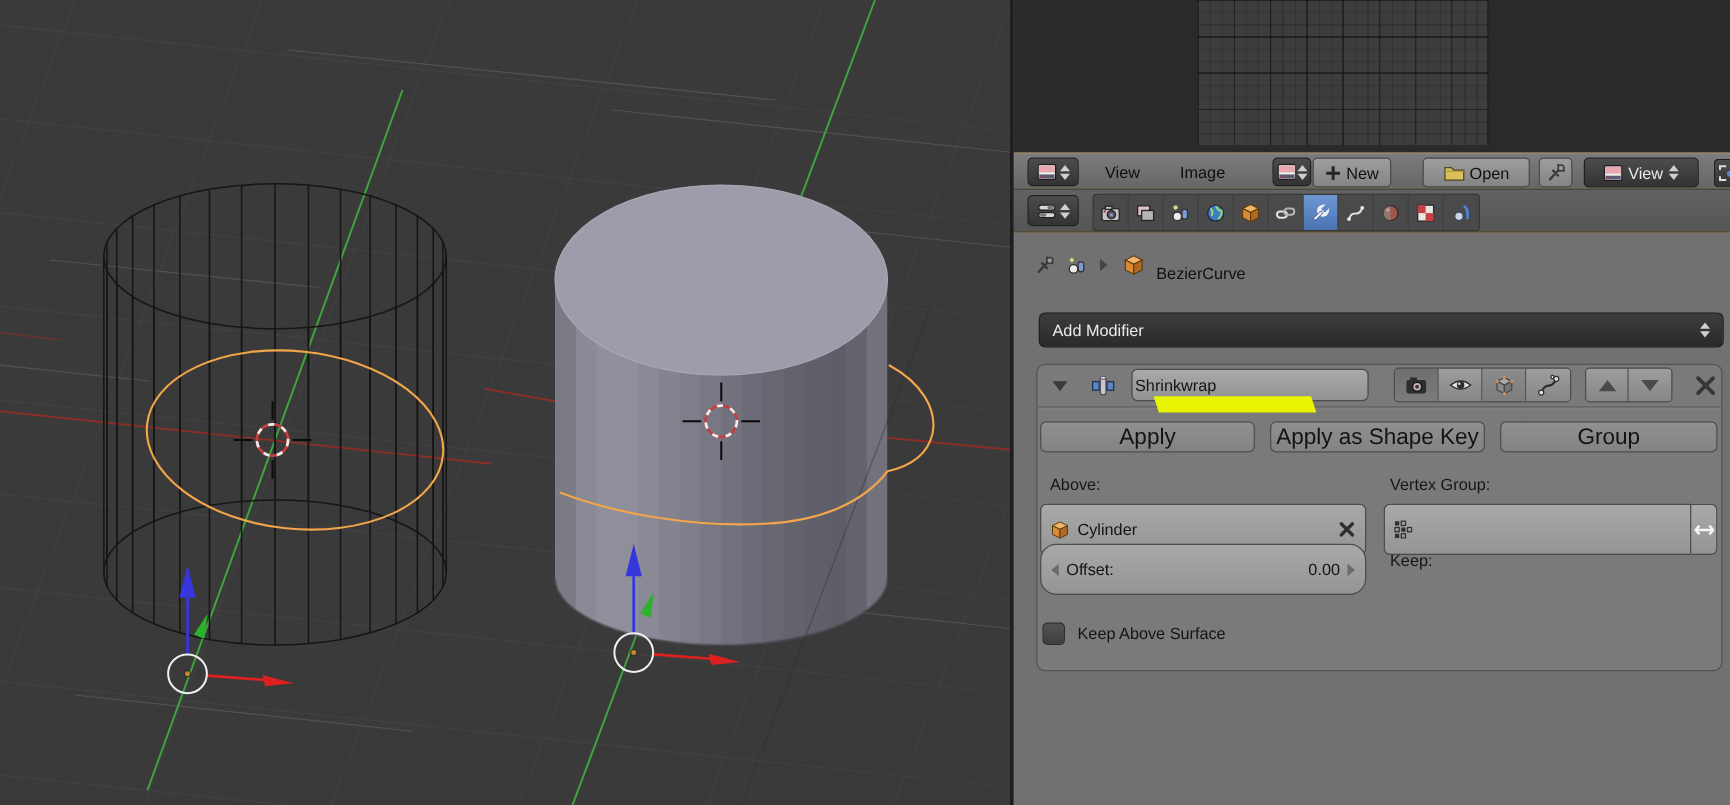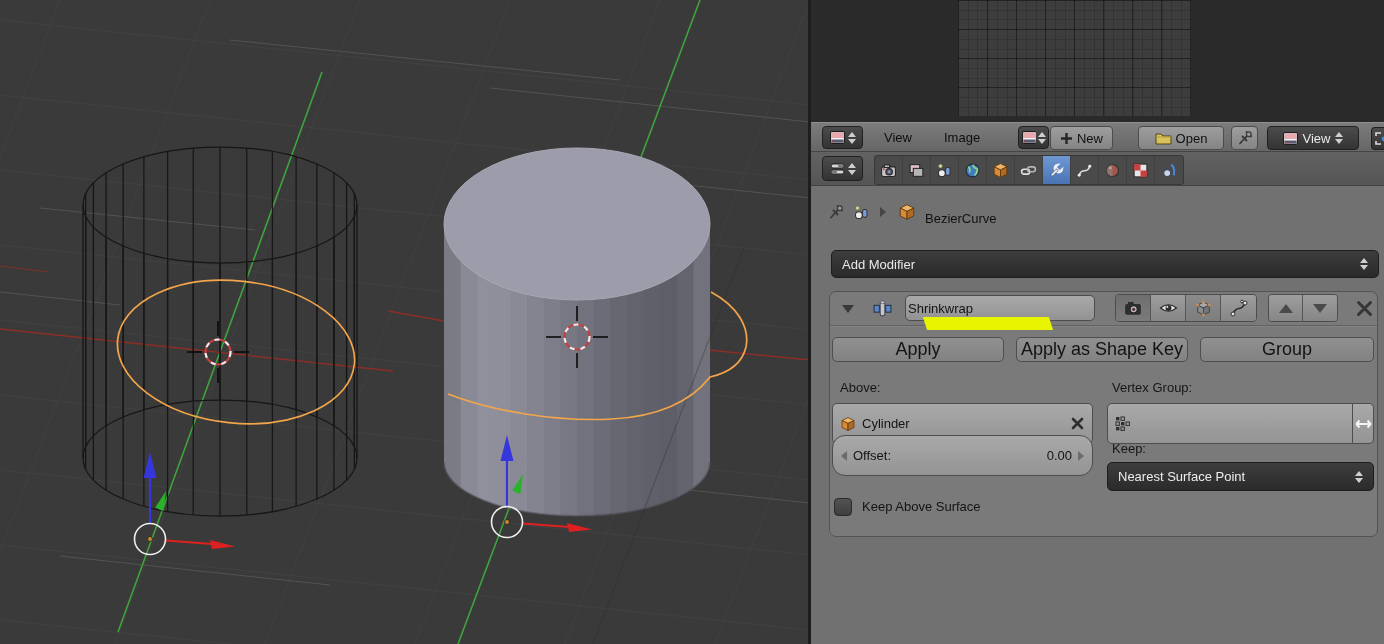--- a/index.html
+++ b/index.html
@@ -543,27 +543,20 @@
         </div>
 
         <div class="field slider" style="left:2px;top:143px;width:261px;align-items:center;">
           <span class="sl-arrow-l"></span>
           <span>Offset:</span>
           <span style="margin-left:auto">0.00</span>
           <span class="sl-arrow-r"></span>
         </div>
 
         <span class="flabel" style="left:282px;top:149px;">Keep:</span>
-        <div class="dd-dark" style="left:277px;top:170px;width:267px;height:29px;">
-          <span>Nearest Surface Point</span>
-          <span class="arrows">
-              <span class="up"></span>
-              <span class="dn"></span>
-            </span>
-        </div>
 
         <div class="chk"></div>
         <span class="chk-label">Keep Above Surface</span>
       </div>
     </div>
   </div>
 
   <svg width="0" height="0" style="position:absolute" aria-hidden="true">
     <defs>
       <g id="photo-icon">

